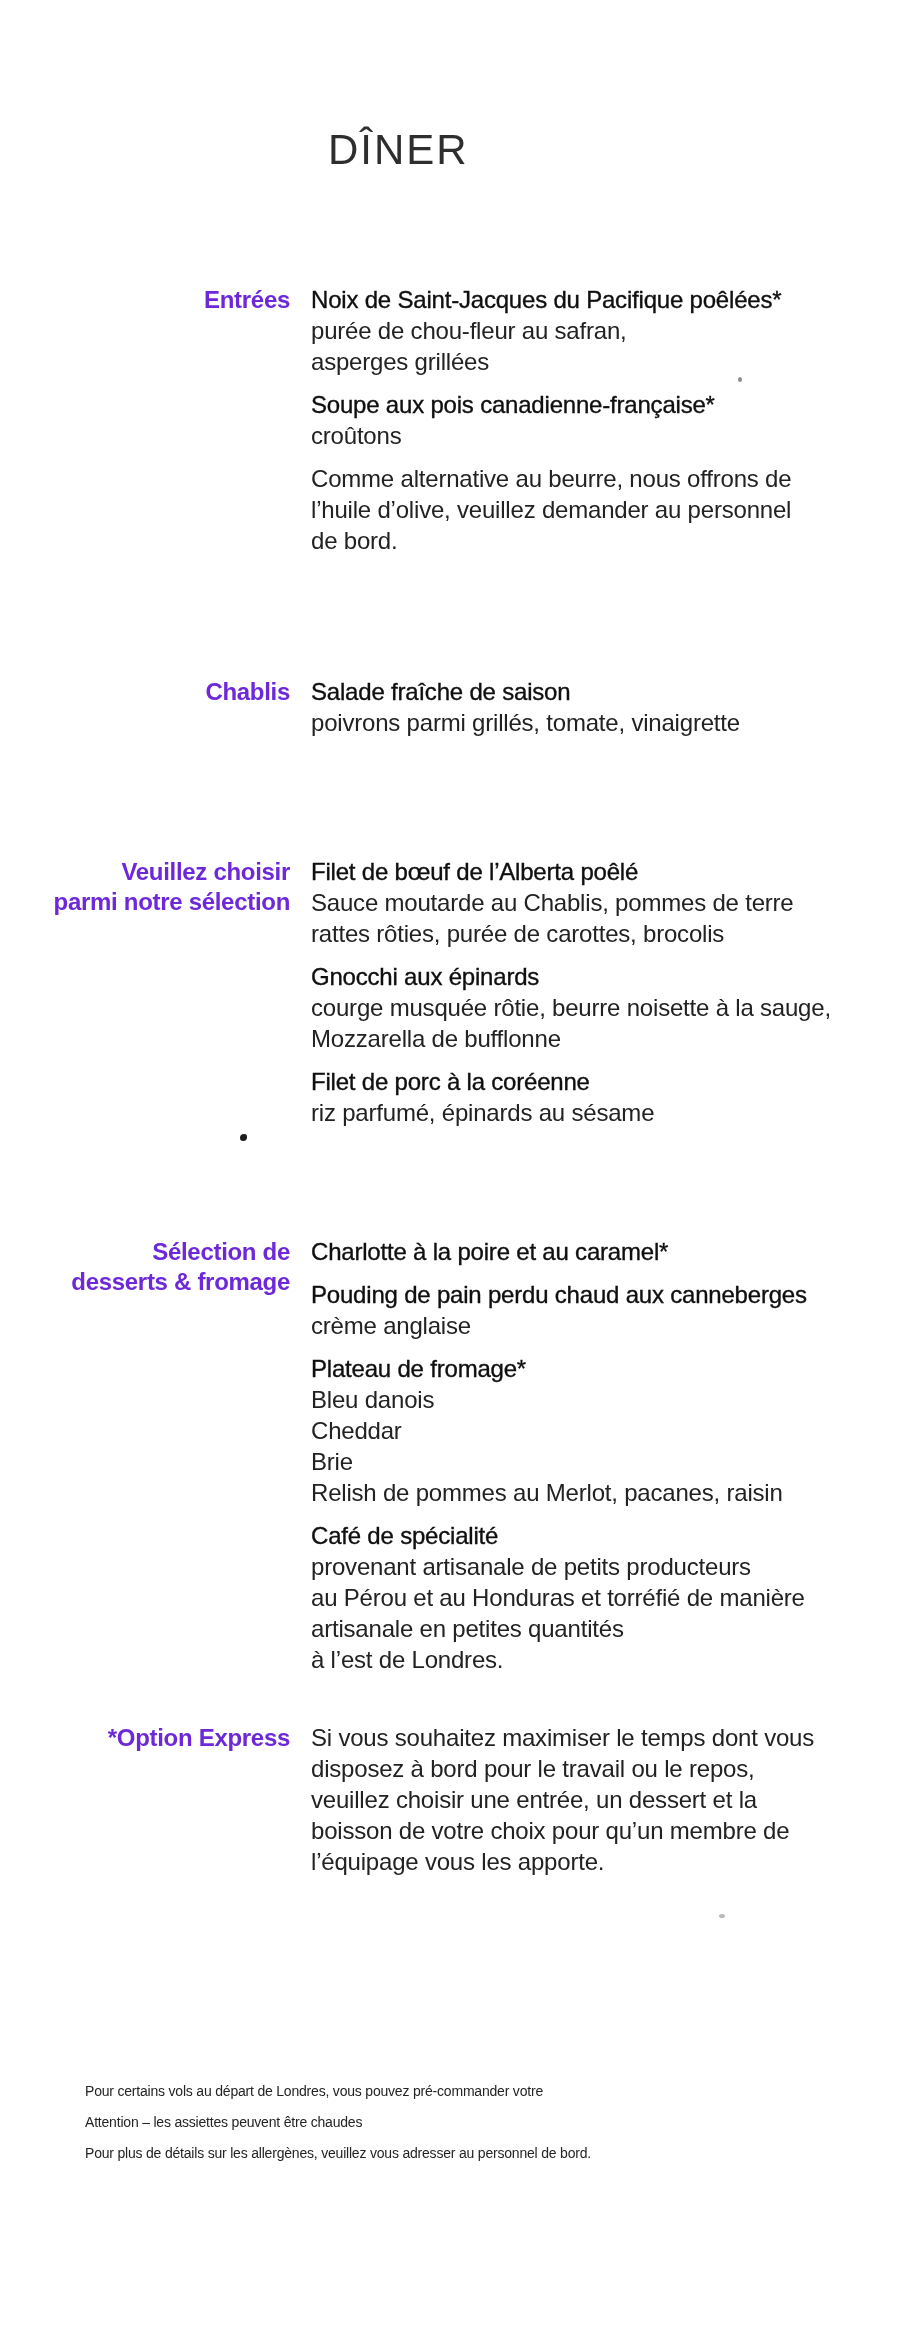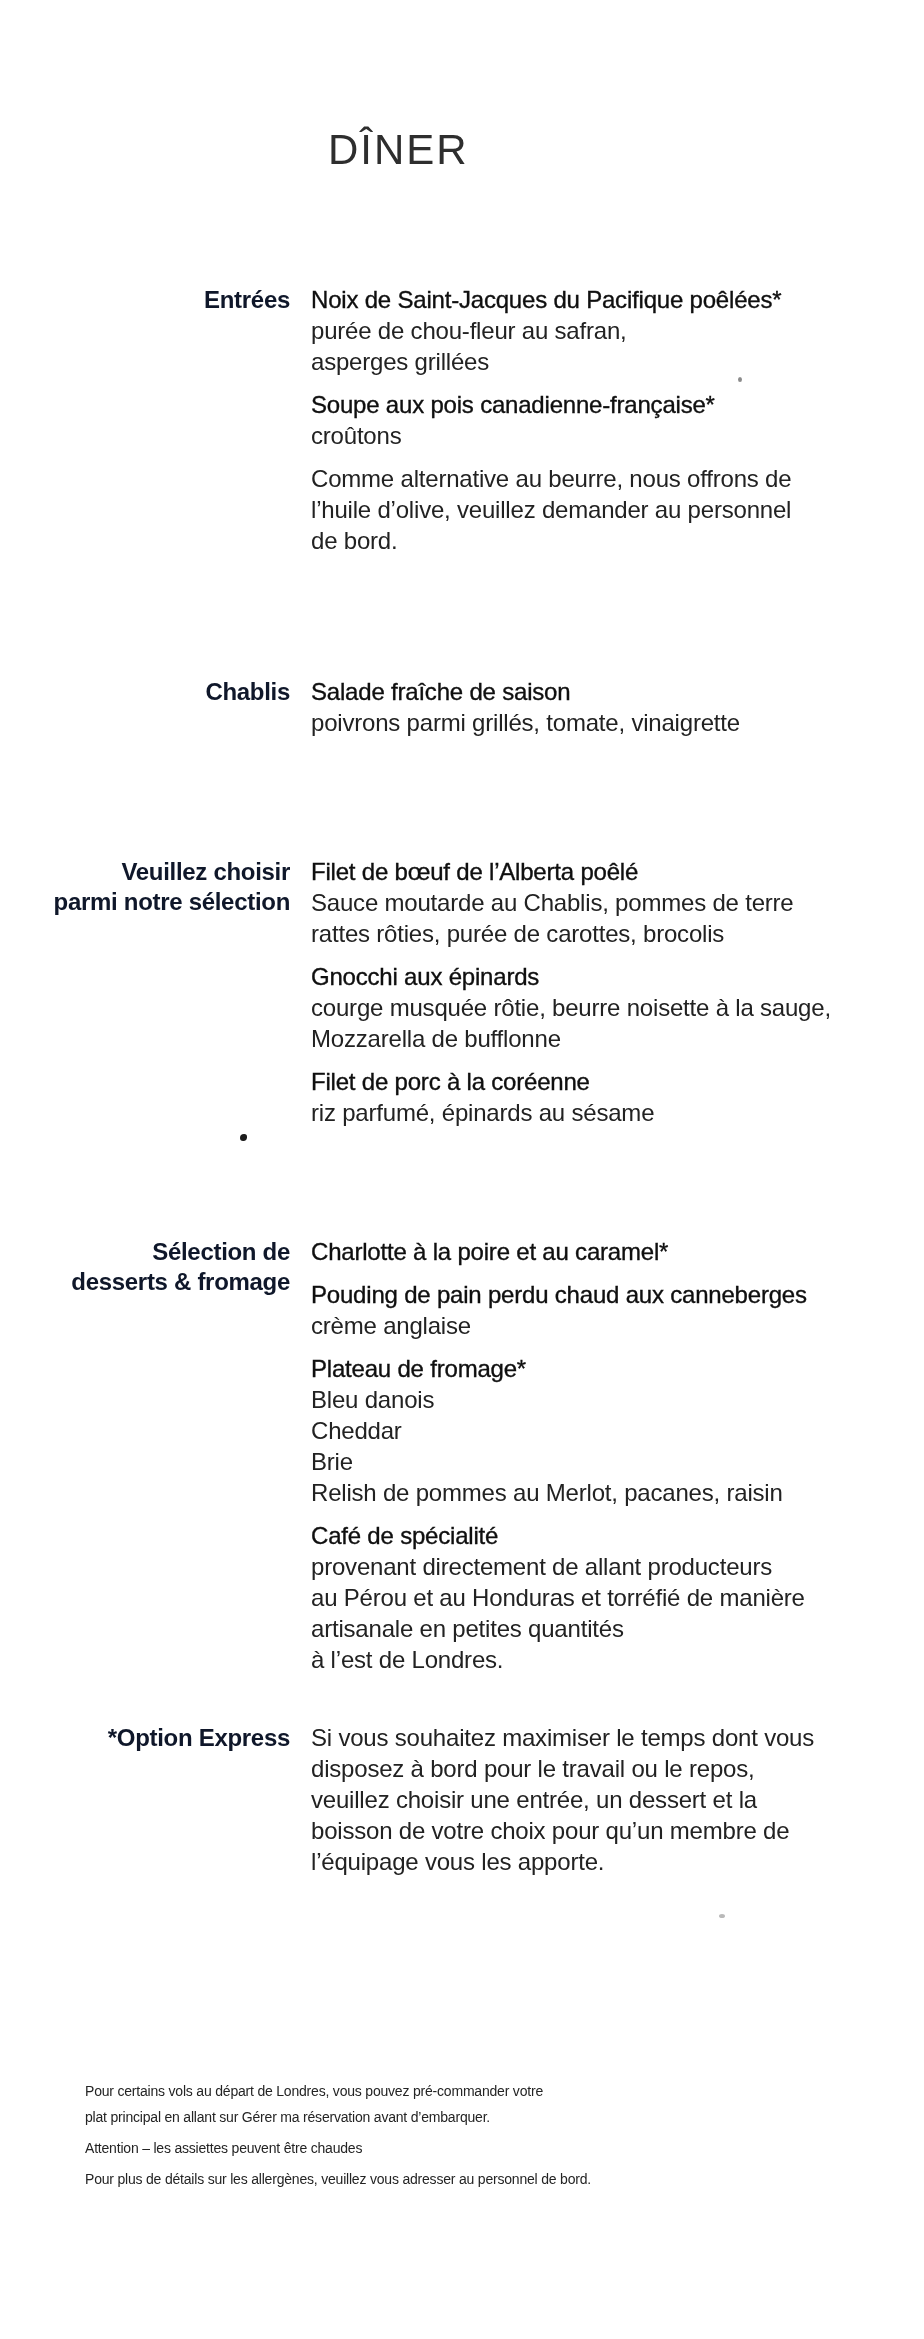--- a/index.html
+++ b/index.html
@@ -29,21 +29,21 @@
     align-items: flex-start;
   }
   .labelcol {
     flex: 0 0 290px;
     width: 290px;
     text-align: right;
     font-weight: 700;
     font-size: 24px;
     line-height: 30px;
     letter-spacing: -0.3px;
-    color: #0f172a;
+    color: #6d28d9;
     padding-top: 1px;
   }
   .contentcol {
     margin-left: 21px;
     width: 560px;
     font-size: 24px;
     line-height: 31px;
     letter-spacing: -0.2px;
     color: #222222;
   }
@@ -166,21 +166,21 @@
       </div>
       <div class="para">
         <div class="line dish">Plateau de fromage*</div>
         <div class="line">Bleu danois</div>
         <div class="line">Cheddar</div>
         <div class="line">Brie</div>
         <div class="line">Relish de pommes au Merlot, pacanes, raisin</div>
       </div>
       <div class="para">
         <div class="line dish">Café de spécialité</div>
-        <div class="line">provenant directement de allant producteurs</div>
+        <div class="line">provenant artisanale de petits producteurs</div>
         <div class="line">au Pérou et au Honduras et torréfié de manière</div>
         <div class="line">artisanale en petites quantités</div>
         <div class="line">à l’est de Londres.</div>
       </div>
     </div>
   </div>
 
   <div class="section" style="top:1722px">
     <div class="labelcol">
       <div class="label-line">*Option Express</div>
@@ -192,21 +192,20 @@
         <div class="line">veuillez choisir une entrée, un dessert et la</div>
         <div class="line">boisson de votre choix pour qu’un membre de</div>
         <div class="line">l’équipage vous les apporte.</div>
       </div>
     </div>
   </div>
 
   <div class="footer">
     <div class="fnote">
       <div class="line">Pour certains vols au départ de Londres, vous pouvez pré-commander votre</div>
-      <div class="line">plat principal en allant sur Gérer ma réservation avant d’embarquer.</div>
     </div>
     <div class="fnote">
       <div class="line">Attention – les assiettes peuvent être chaudes</div>
     </div>
     <div class="fnote">
       <div class="line">Pour plus de détails sur les allergènes, veuillez vous adresser au personnel de bord.</div>
     </div>
   </div>
 
   <div class="speck speck-1"></div>

